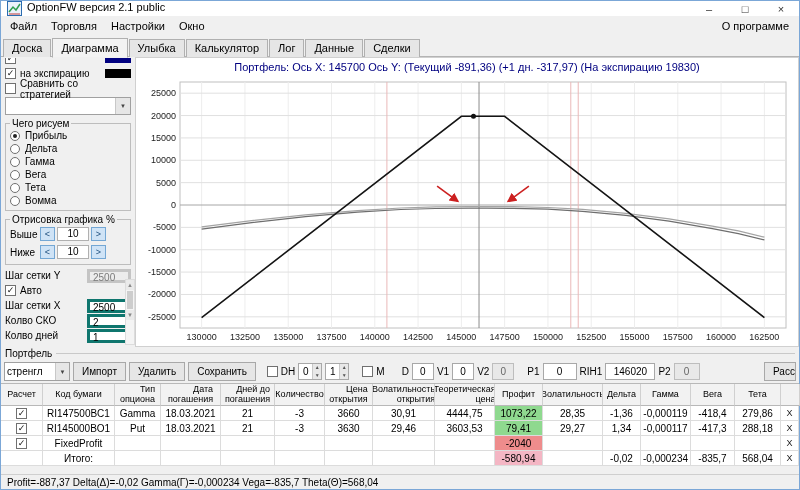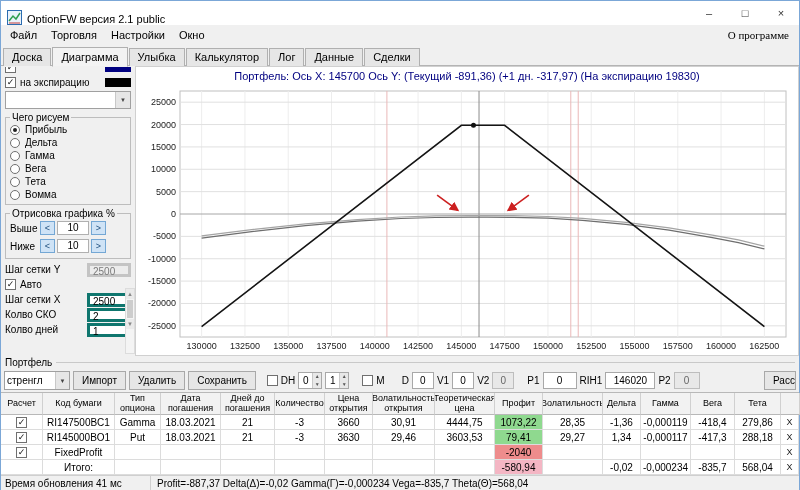--- a/index.html
+++ b/index.html
@@ -1,30 +1,30 @@
 <!DOCTYPE html>
 <html><head>
 <meta charset="utf-8">
 <style>
   *{margin:0;padding:0;box-sizing:border-box;}
   html,body{width:800px;height:490px;overflow:hidden;}
   body{font-family:"Liberation Sans","DejaVu Sans",sans-serif;font-size:11px;color:#000;background:#fff;}
   .window{width:800px;height:490px;border:1px solid #7ba7d7;background:#f0f0f0;display:flex;flex-direction:column;}
 
   
-  .titlebar{height:24px;background:#ffffff;display:flex;align-items:flex-end;padding-left:6px;flex:0 0 auto;}
+  .titlebar{height:15px;background:#ffffff;display:flex;align-items:flex-start;padding-left:6px;flex:0 0 auto;}
   .app-icon{width:15px;height:15px;margin-right:5px;flex:0 0 auto;}
   .title{font-size:11px;}
   .win-btns{margin-left:auto;display:flex;height:100%;}
   .wbtn{width:36px;height:100%;display:flex;align-items:center;justify-content:center;font-size:11px;color:#333;}
 
   
   .menubar{height:20px;display:flex;align-items:center;background:#f0f0f0;padding:0 2px;flex:0 0 auto;}
   .menu-item{padding:2px 7px;}
-  .menu-right{margin-left:auto;padding:2px 8px;font-family:Liberation Serif, serif;}
+  .menu-right{margin-left:auto;padding:2px 8px;}
 
   
   .tabbar{height:21px;display:flex;align-items:flex-end;background:#f0f0f0;padding:2px 2px 0 2px;border-bottom:1px solid #b4b4b4;flex:0 0 auto;}
   .tab{border:1px solid #b0b0b0;border-bottom:none;padding:2px 8px 3px 8px;margin-right:1px;background:#e6e6e6;position:relative;top:1px;font-size:11px;}
   .tab.active{background:#f3f3f3;padding-top:3px;top:1px;margin-bottom:-1px;border-bottom:1px solid #f0f0f0;z-index:2;}
 
   
   .content{flex:0 0 290px;display:flex;background:#f0f0f0;overflow:hidden;}
   .sidebar{width:134px;padding:1px 4px 0 4px;font-size:10px;position:relative;overflow:hidden;flex:0 0 auto;}
   .legend-clip{height:8px;overflow:hidden;}
@@ -63,21 +63,21 @@
   .spinbox{display:flex;height:17px;border:1px solid #a8a8a8;background:#fff;}
   .spinbox .v{width:13px;text-align:center;line-height:15px;}
   .spinbox .arr{width:9px;display:flex;flex-direction:column;border-left:1px solid #c8c8c8;}
   .spinbox .arr span{flex:1;font-size:5px;line-height:7px;text-align:center;background:#e8e8e8;color:#555;}
   .mini-input{height:17px;border:1px solid #a8a8a8;background:#fff;text-align:center;line-height:15px;}
   .mini-input.disabled{background:#e8e8e8;color:#666;border-color:#bdbdbd;}
   .calc-btn{margin-left:auto;width:32px;overflow:hidden;}
 
   
   #pf-table{display:grid;grid-template-rows:22px repeat(4,15px);background:#fff;border-top:1px solid #b8b8b8;flex:0 0 auto;}
-  .th{background:#f2f2f2;border-right:1px solid #d0d0d0;border-bottom:1px solid #b8b8b8;font-size:9px;display:flex;align-items:center;justify-content:center;text-align:center;line-height:1.05;padding:0 9px;overflow:hidden;}
+  .th{background:#f2f2f2;border-right:1px solid #d0d0d0;border-bottom:1px solid #b8b8b8;font-size:9px;display:flex;align-items:center;justify-content:center;text-align:right;line-height:1.05;padding:0 9px;overflow:hidden;}
   .td{border-right:1px solid #dcdcdc;border-bottom:1px solid #dcdcdc;font-size:10px;display:flex;align-items:center;justify-content:center;overflow:hidden;white-space:nowrap;}
   .td.xcell{font-size:9px;color:#222;}
 
   
   .statusbar{height:15px;margin-top:auto;display:flex;align-items:center;background:#f0f0f0;border-top:1px solid #cfcfcf;font-size:10px;flex:0 0 auto;}
   .sb-left{width:150px;padding:0 4px;border-right:1px solid #cfcfcf;height:100%;display:flex;align-items:center;white-space:nowrap;overflow:hidden;}
   .sb-main{padding:0 6px;white-space:nowrap;overflow:hidden;}
 </style>
 </head>
 <body>
@@ -125,20 +125,24 @@
       <div class="legend-clip">
         <div class="srow">
           <span class="cbx">✓</span>
           <span class="swatch" id="swatch-current" style="background: rgb(0, 0, 128);"></span>
         </div>
       </div>
       <div class="srow">
         <span class="cbx">✓</span>
         <span>на экспирацию</span>
         <span class="swatch" id="swatch-expiry" style="background: rgb(0, 0, 0);"></span>
+      </div>
+      <div class="srow">
+        <span class="cbx"></span>
+        <span>Сравнить со стратегией</span>
       </div>
       <div class="sselect">
         <span class="dd">▼</span>
       </div>
 
       <fieldset class="grp">
         <legend>Чего рисуем</legend>
         <div id="draw-options">
             <div class="rrow">
               <span class="radio on"></span>
@@ -418,17 +422,16 @@
       <div class="td" style="background: rgb(244, 182, 196);">-580,94</div>
       <div class="td"></div>
       <div class="td">-0,02</div>
       <div class="td">-0,000234</div>
       <div class="td">-835,7</div>
       <div class="td">568,04</div>
       <div class="td xcell">X</div>
     </div>
 
   <div class="statusbar">
-    <span class="sb-left">Время обновления 41 мс</span>
     <span class="sb-main">Profit=-887,37 Delta(Δ)=-0,02 Gamma(Γ)=-0,000234 Vega=-835,7 Theta(Θ)=568,04</span>
   </div>
 
 </div>
 
 </body></html>

